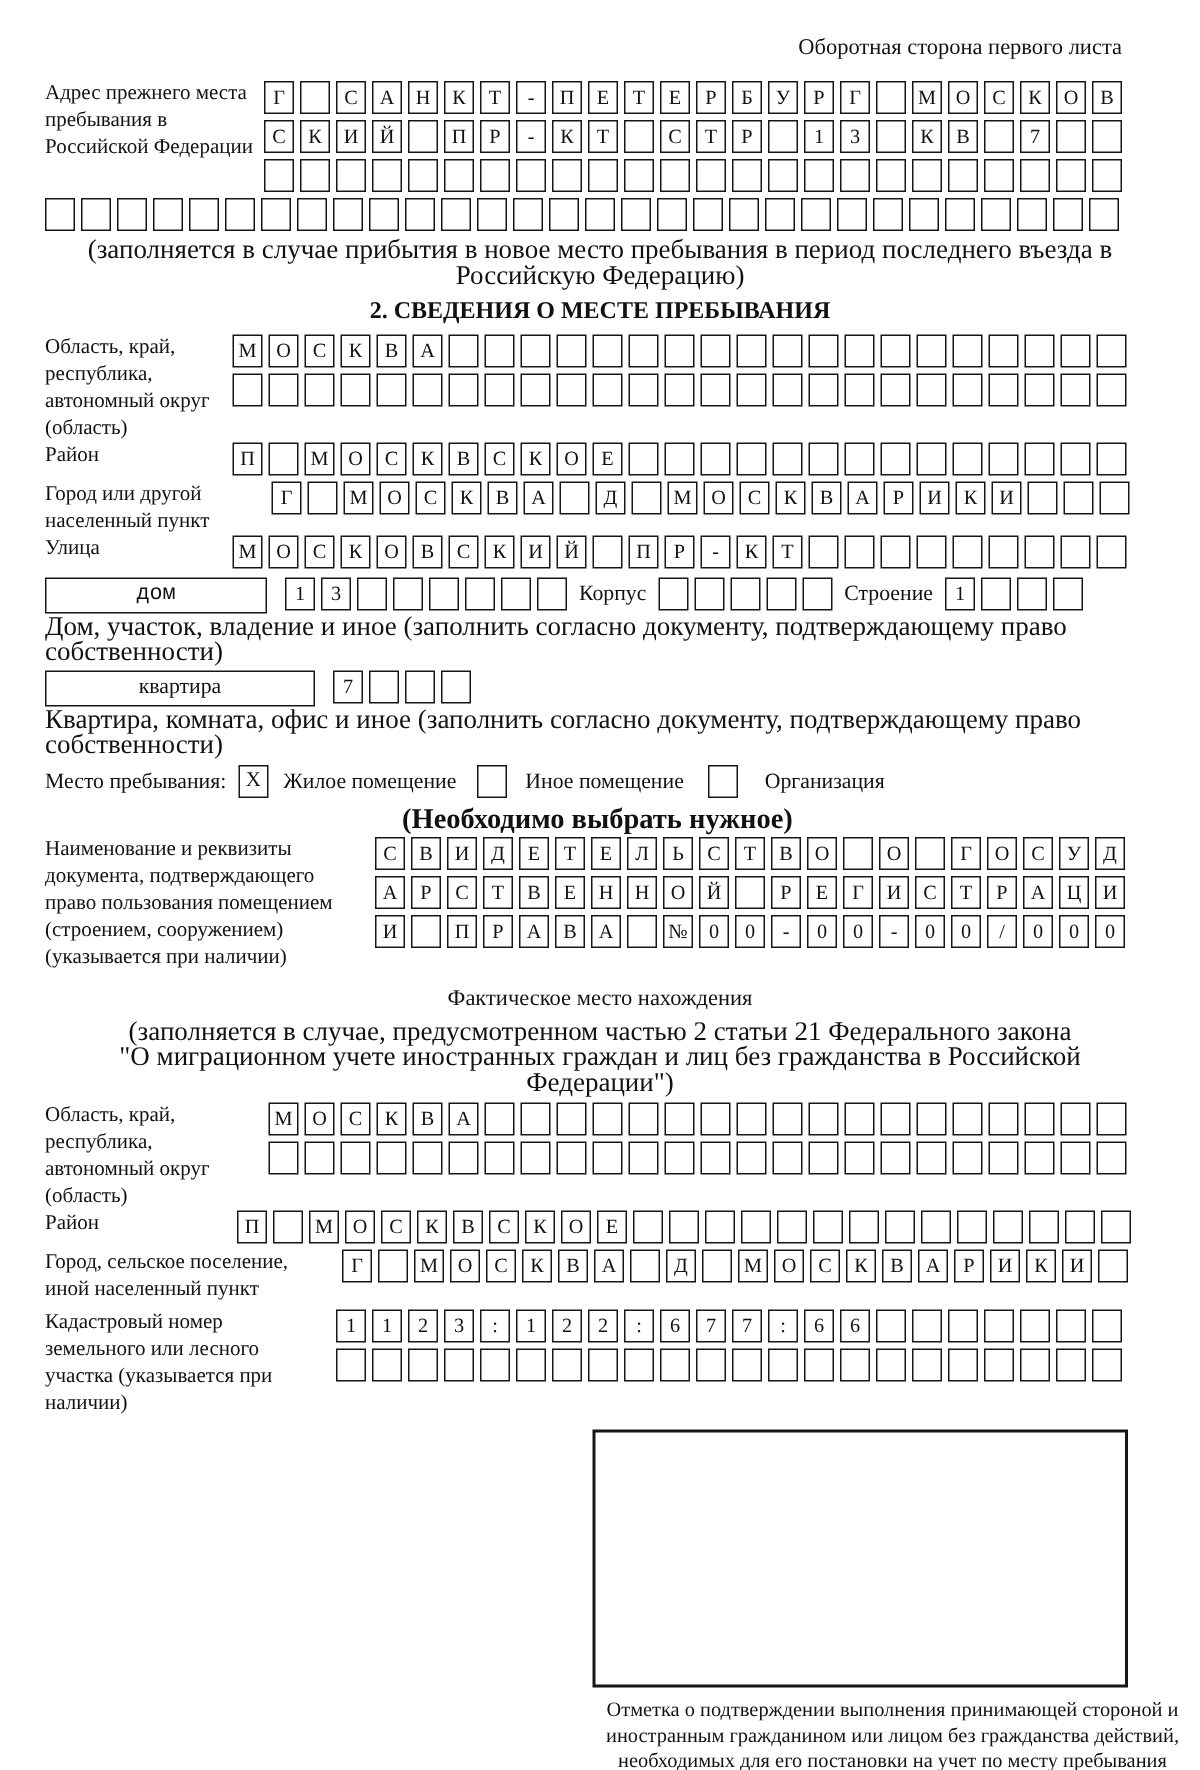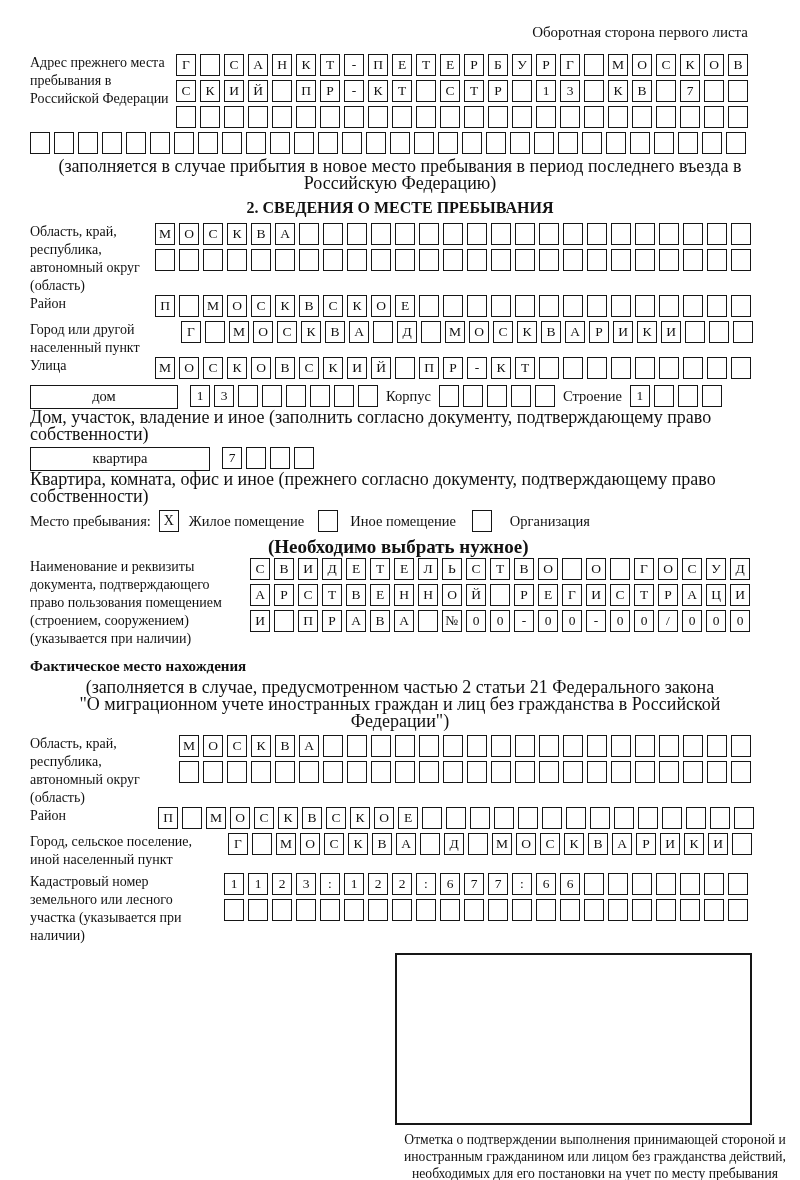--- a/index.html
+++ b/index.html
@@ -16,26 +16,26 @@
 
   .cellrow{white-space:nowrap;height:22px;margin-bottom:4px;line-height:0;}
   .cell{display:inline-block;box-sizing:border-box;width:20px;height:22px;margin-right:4px;
         border:1.6px solid #161616;text-align:center;font-size:13.5px;line-height:19px;
         vertical-align:top;font-family:inherit;}
   .inlinecells{display:inline-block;vertical-align:top;text-decoration:underline;}
 
   .note{font-size:18px;line-height:17px;}
   .center{text-align:center;}
   .sec-title{text-align:center;font-weight:bold;font-size:16px;margin:7px 0 6px 0;}
-  .fact-title{text-align:left;font-weight:bold;font-size:15px;margin:10px 0 4px 0;}
+  .fact-title{text-align:center;font-weight:normal;font-size:15px;margin:10px 0 4px 0;}
 
   .inline-row{white-space:nowrap;height:24px;margin-top:2px;line-height:0;}
   .wide-box{display:inline-block;box-sizing:border-box;height:24px;border:1.6px solid #161616;
             text-align:center;font-size:14.5px;line-height:21px;vertical-align:top;}
-  .dom-box{width:148px;margin-right:12px;}
+  .dom-box{width:148px;margin-right:12px;font-family:Liberation Mono, monospace;}
   .kv-box{width:180px;margin-right:12px;}
   .mini-label{display:inline-block;font-size:14.5px;line-height:22px;vertical-align:top;margin:0 8px 0 4px;}
 
   .mesto-row{white-space:nowrap;height:24px;margin-top:5px;line-height:0;}
   .mesto-label{display:inline-block;font-size:14.5px;line-height:22px;vertical-align:top;margin-right:8px;}
   .checkbox{display:inline-block;box-sizing:border-box;width:20px;height:22px;border:1.6px solid #161616;
             text-align:center;font-size:14px;line-height:19px;vertical-align:top;}
   .opt-label{display:inline-block;font-size:14.5px;line-height:22px;vertical-align:top;}
   .subnote{font-size:19px;margin:2px 0 2px 238px;height:17px;font-weight:bold;}
 
@@ -88,21 +88,21 @@
   </div>
 
   <div class="inline-row">
     <span class="wide-box dom-box">дом</span><span class="inlinecells"><span class="cell">1</span><span class="cell">3</span><span class="cell"></span><span class="cell"></span><span class="cell"></span><span class="cell"></span><span class="cell"></span><span class="cell"></span></span><span class="mini-label">Корпус</span><span class="inlinecells"><span class="cell"></span><span class="cell"></span><span class="cell"></span><span class="cell"></span><span class="cell"></span></span><span class="mini-label">Строение</span><span class="inlinecells"><span class="cell">1</span><span class="cell"></span><span class="cell"></span><span class="cell"></span></span>
   </div>
   <div class="note">Дом, участок, владение и иное (заполнить согласно документу, подтверждающему право собственности)</div>
 
   <div class="inline-row mt4">
     <span class="wide-box kv-box">квартира</span><span class="inlinecells"><span class="cell">7</span><span class="cell"></span><span class="cell"></span><span class="cell"></span></span>
   </div>
-  <div class="note">Квартира, комната, офис и иное (прежнего согласно документу, подтверждающему право собственности)</div>
+  <div class="note">Квартира, комната, офис и иное (заполнить согласно документу, подтверждающему право собственности)</div>
 
   <div class="mesto-row">
     <span class="mesto-label">Место пребывания:</span><span class="checkbox">X</span><span class="opt-label" style="margin:0 14px 0 10px">Жилое помещение</span><span class="checkbox"></span><span class="opt-label" style="margin:0 16px 0 12px">Иное помещение</span><span class="checkbox"></span><span class="opt-label" style="margin-left:18px">Организация</span>
   </div>
   <div class="subnote">(Необходимо выбрать нужное)</div>
 
   <div class="field mt5">
     <div class="flabel w220">Наименование и реквизиты документа, подтверждающего право пользования помещением (строением, сооружением) (указывается при наличии)</div>
     <div>
       <div class="cellrow"><span class="cell">С</span><span class="cell">В</span><span class="cell">И</span><span class="cell">Д</span><span class="cell">Е</span><span class="cell">Т</span><span class="cell">Е</span><span class="cell">Л</span><span class="cell">Ь</span><span class="cell">С</span><span class="cell">Т</span><span class="cell">В</span><span class="cell">О</span><span class="cell"></span><span class="cell">О</span><span class="cell"></span><span class="cell">Г</span><span class="cell">О</span><span class="cell">С</span><span class="cell">У</span><span class="cell">Д</span></div>

